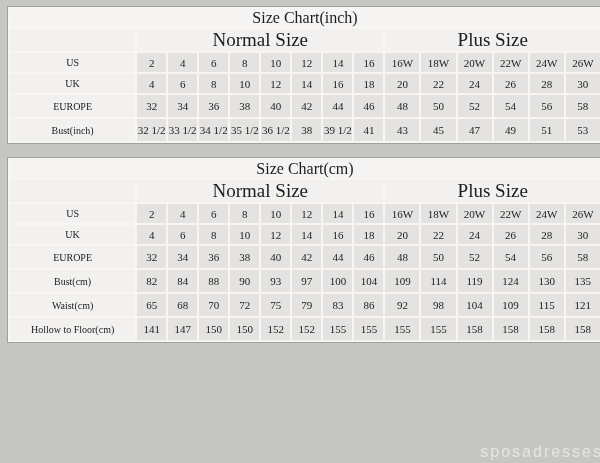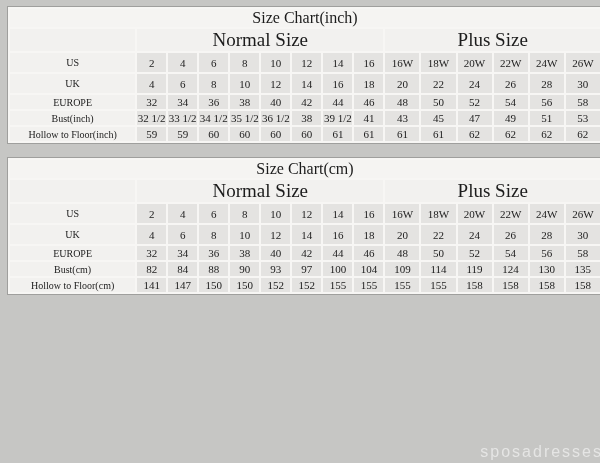--- a/index.html
+++ b/index.html
@@ -48,21 +48,21 @@
   }
   .label-cell{
     background:#f2f1ef;
     font-size:10px;
   }
   .data-cell{
     background:#e4e3e1;
     font-size:11px;
   }
   tbody tr{height:21px;}
-  tbody tr:nth-child(n+3){height:16px;}
+  tbody tr:nth-child(n+3){height:24px;}
   tbody tr:nth-child(7){height:29px;}
   .watermark{
     position:absolute;
     right:2px;
     bottom:2px;
     font-family:Liberation Sans, sans-serif;
     font-size:16px;
     letter-spacing:2px;
     color:rgba(255,255,255,0.55);
     pointer-events:none;
@@ -153,37 +153,20 @@
             <td class="data-cell">38</td>
             <td class="data-cell">39 1/2</td>
             <td class="data-cell">41</td>
             <td class="data-cell">43</td>
             <td class="data-cell">45</td>
             <td class="data-cell">47</td>
             <td class="data-cell">49</td>
             <td class="data-cell">51</td>
             <td class="data-cell">53</td>
           </tr>
-          <tr>
-            <th class="label-cell">Hollow to Floor(inch)</th>
-            <td class="data-cell">59</td>
-            <td class="data-cell">59</td>
-            <td class="data-cell">60</td>
-            <td class="data-cell">60</td>
-            <td class="data-cell">60</td>
-            <td class="data-cell">60</td>
-            <td class="data-cell">61</td>
-            <td class="data-cell">61</td>
-            <td class="data-cell">61</td>
-            <td class="data-cell">61</td>
-            <td class="data-cell">62</td>
-            <td class="data-cell">62</td>
-            <td class="data-cell">62</td>
-            <td class="data-cell">62</td>
-          </tr>
         </tbody>
     </table>
   </section>
 
   <section class="chart-table-wrap">
     <table class="chart-table">
       <colgroup>
         <col style="width:127px">
         <col span="8" style="width:31px">
         <col span="6" style="width:36px">
@@ -261,20 +244,37 @@
             <td class="data-cell">100</td>
             <td class="data-cell">104</td>
             <td class="data-cell">109</td>
             <td class="data-cell">114</td>
             <td class="data-cell">119</td>
             <td class="data-cell">124</td>
             <td class="data-cell">130</td>
             <td class="data-cell">135</td>
           </tr>
           <tr>
+            <th class="label-cell">Waist(cm)</th>
+            <td class="data-cell">65</td>
+            <td class="data-cell">68</td>
+            <td class="data-cell">70</td>
+            <td class="data-cell">72</td>
+            <td class="data-cell">75</td>
+            <td class="data-cell">79</td>
+            <td class="data-cell">83</td>
+            <td class="data-cell">86</td>
+            <td class="data-cell">92</td>
+            <td class="data-cell">98</td>
+            <td class="data-cell">104</td>
+            <td class="data-cell">109</td>
+            <td class="data-cell">115</td>
+            <td class="data-cell">121</td>
+          </tr>
+          <tr>
             <th class="label-cell">Hollow to Floor(cm)</th>
             <td class="data-cell">141</td>
             <td class="data-cell">147</td>
             <td class="data-cell">150</td>
             <td class="data-cell">150</td>
             <td class="data-cell">152</td>
             <td class="data-cell">152</td>
             <td class="data-cell">155</td>
             <td class="data-cell">155</td>
             <td class="data-cell">155</td>

